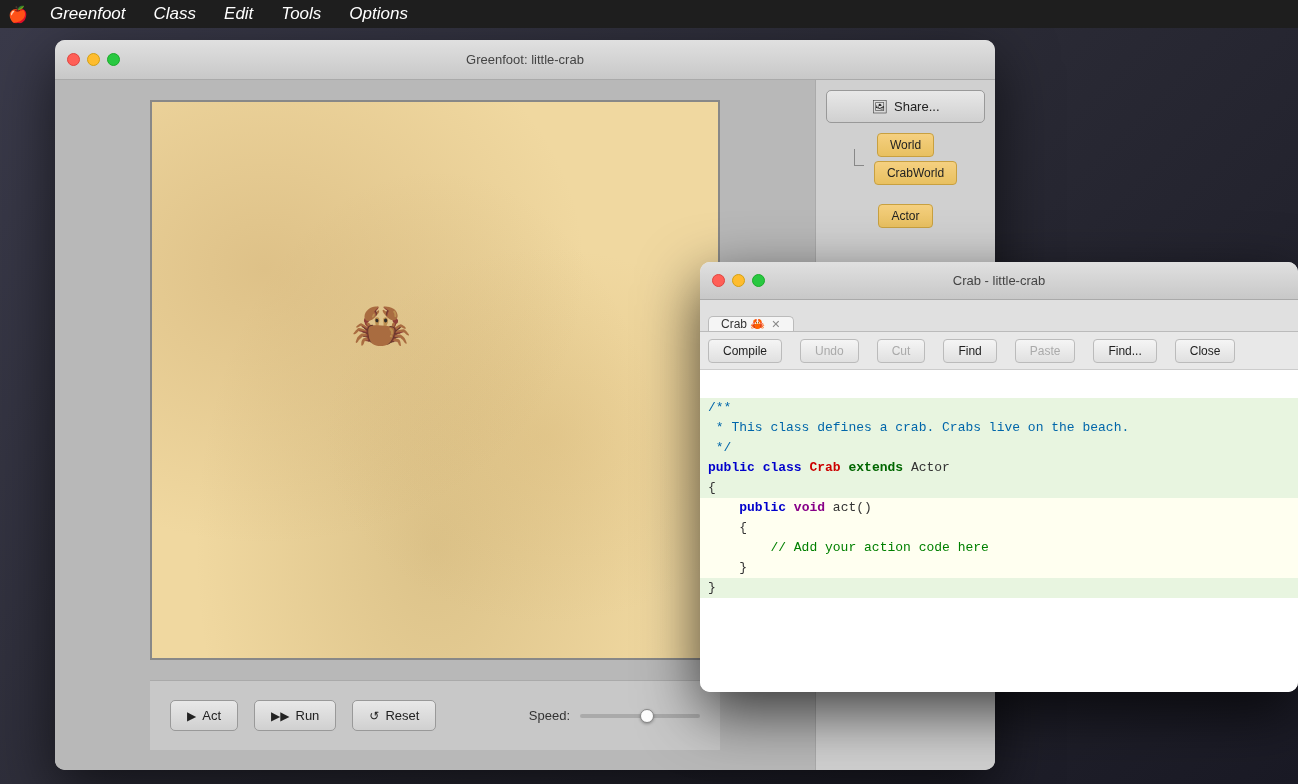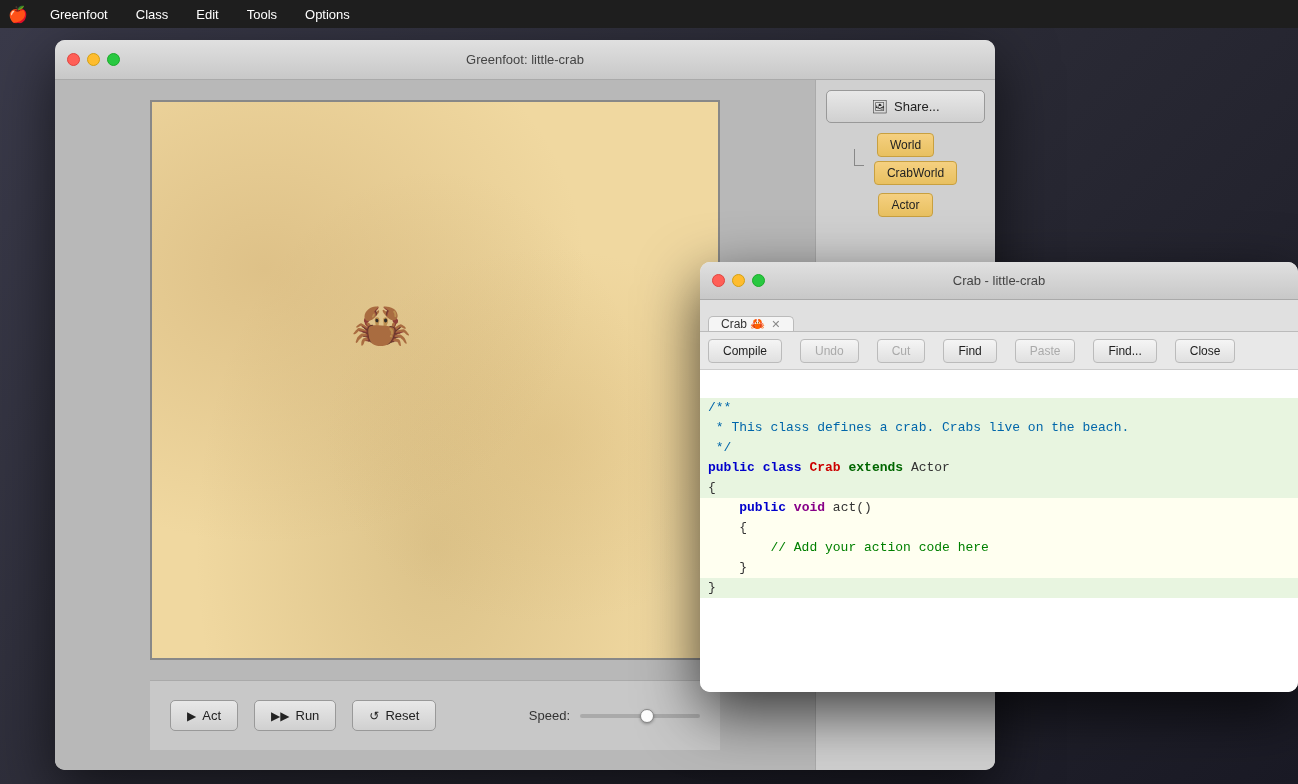--- a/index.html
+++ b/index.html
@@ -24,24 +24,25 @@
       position: relative;
       z-index: 100;
     }
     .menubar-apple {
       font-size: 16px;
       color: #fff;
       cursor: pointer;
     }
     .menubar-item {
       color: #fff;
-      font-size: 13px;
+      font-size: 17px;
       cursor: pointer;
       padding: 2px 6px;
       border-radius: 4px;
+      font-style: italic;
     }
 
     
     .desktop-bg {
       position: absolute;
       top: 28px;
       left: 0;
       width: 100%;
       height: calc(100% - 28px);
       background: linear-gradient(135deg, #3a3a4a 0%, #2a2a35 50%, #1a1a25 100%);
@@ -228,21 +229,21 @@
     }
     .hierarchy-row {
       display: flex;
       justify-content: center;
       margin-bottom: 4px;
     }
     .hierarchy-indent {
       display: flex;
       justify-content: center;
       padding-left: 20px;
-      margin-bottom: 8px;
+      margin-bottom: 19px;
       position: relative;
     }
     .hierarchy-indent::before {
       content: '';
       position: absolute;
       left: 28px;
       top: -12px;
       width: 1px;
       height: 16px;
       background: #888;

